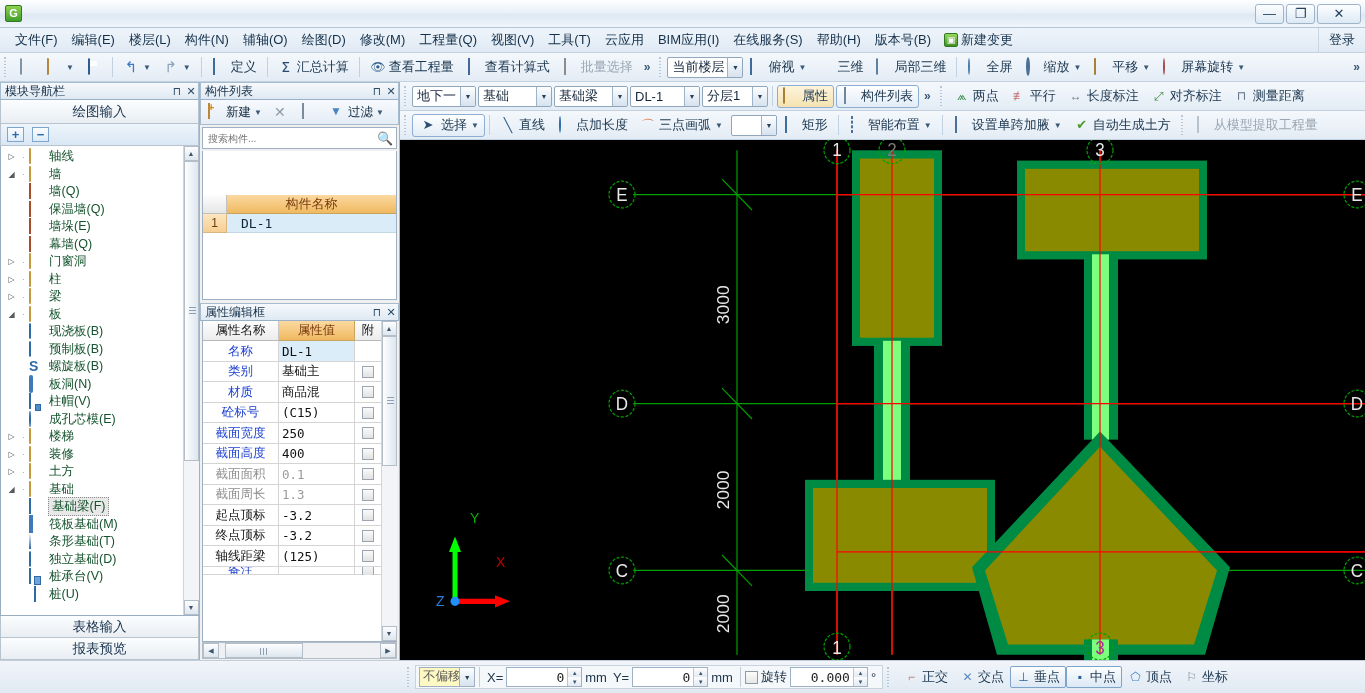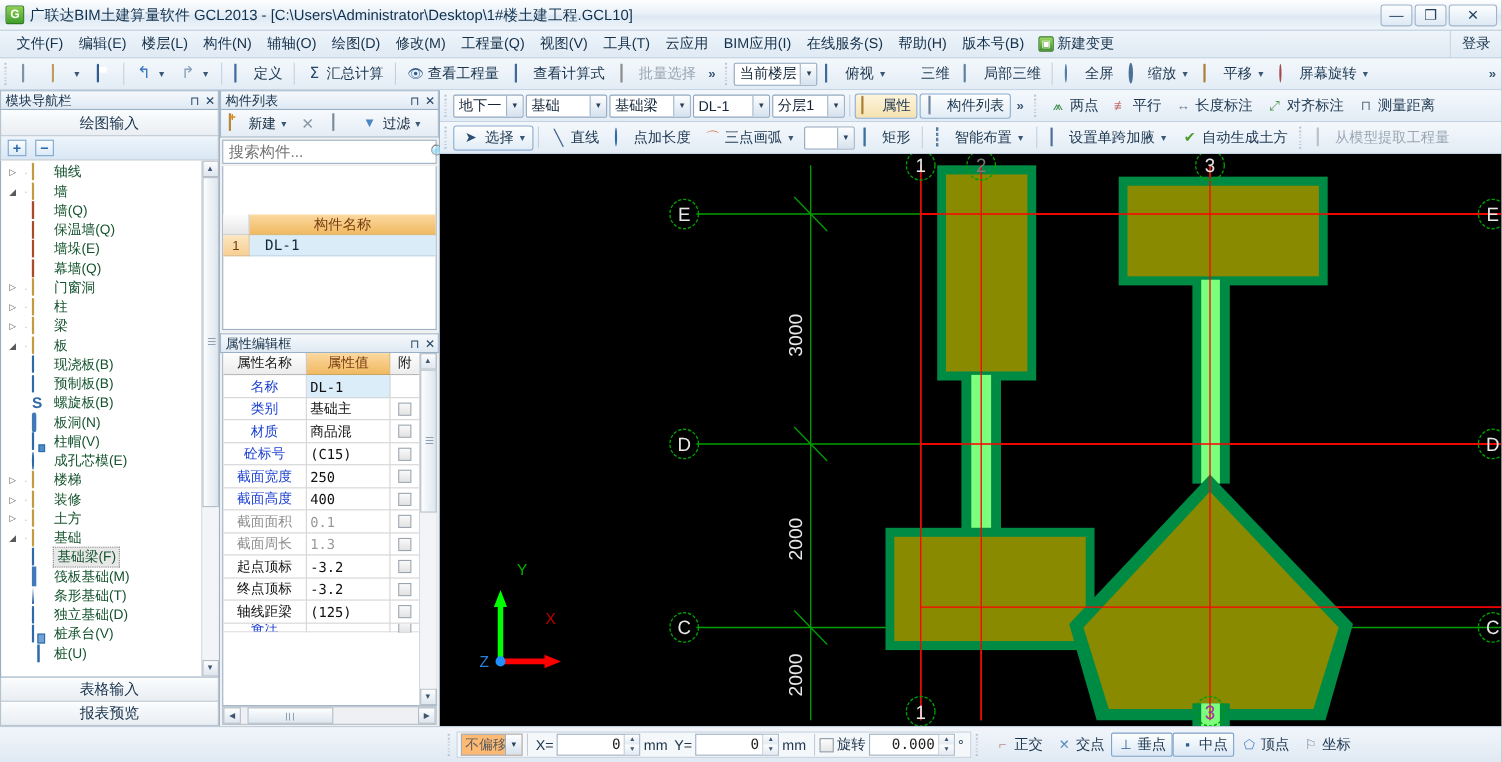--- a/index.html
+++ b/index.html
@@ -264,21 +264,21 @@
   .ic-new::after { content:"+"; position:absolute; left:-1px; top:-3px; color:#d98b1a; font-weight:bold; font-size:11px;}
   .ic-x { color:#8c9aa8; font-size:14px; font-weight:bold; }
   .ic-copy { width:12px;height:13px; background:#fff; border:1px solid #7a8b9c;}
   .ic-filter { color:#4b86c4; font-size:12px; }
   .search-box {
     height: 22px; flex: 0 0 22px; margin: 2px 2px 0 2px;
     display: flex; align-items: center;
     border: 1px solid #9db0c4; background: #fff;
   }
   .search-box input {
-    flex: 1 1 auto; border: none; outline: none; font-size: 14px;
+    flex: 1 1 auto; border: none; outline: none; font-size: 10px;
     color: #c2410c; padding-left: 5px; background: transparent;
     font-family: "Liberation Sans", sans-serif;
   }
   .search-ic { width: 22px; text-align: center; color: #2c6ea8; font-size: 13px; }
   .grid-wrap { flex: 1 1 auto; min-height: 0; background: #fff; border: 1px solid #9db0c4; border-top:none; margin:2px 2px 0 2px; display:flex;}
   .grid { flex:1 1 auto;margin-top:44px; }
   .grid-head { display: flex; height: 19px; }
   .gh-idx { width: 24px; flex: 0 0 24px; background: linear-gradient(#fdfdfd,#e6e6e6); border-right:1px solid #c0c0c0; border-bottom:1px solid #c0c0c0;}
   .gh-name { flex: 1 1 auto; background: linear-gradient(#fbd9a0,#f0b961); border-bottom:1px solid #c9a45e;
              display:flex; align-items:center; justify-content:center; font-size:13px; color:#7a3d10;}
@@ -326,21 +326,21 @@
   .canvas { flex: 1 1 auto; background: #000; position: relative; overflow: hidden; }
   .canvas svg { display: block; width: 100%; height: 100%; }
 
   
   .statusbar {
     height: 33px; flex: 0 0 33px; display: flex; align-items: center;
     background: linear-gradient(#f1f5fa, #e0e9f3);
     border-top: 1px solid #c0cedb;
   }
   .sb-group { display: flex; align-items: center; height: 24px; border:1px solid #c8d3de; background:#f5f8fb; padding: 0 3px; }
-  .sb-combo { display:flex;align-items:center;height:20px;border:1px solid #9db0c4;background:#fdba74;font-size:12.5px;color:#5d5d5d;padding-left:3px;}
+  .sb-combo { display:flex;align-items:flex-start;height:20px;border:1px solid #9db0c4;background:#fef9c3;font-size:12.5px;color:#5d5d5d;padding-left:3px;}
   .sb-combo .arrow { width:15px;height:18px;background:linear-gradient(#fdfefe,#d6e2ee);border-left:1px solid #9db3c8;
                      display:flex;align-items:center;justify-content:center;font-size:7px;color:#26415c;}
   .sb-label { font-size: 13px; color: #20364c; padding: 0 3px; }
   .sb-spin { display:flex; align-items:center; height:20px; border:1px solid #9db0c4; background:#fff; }
   .sb-spin .num { width: 60px; text-align: right; padding-right: 3px; font-size:13px; color:#222; font-family:"DejaVu Sans Mono", monospace;}
   .sb-spin .num.wide { width: 62px; }
   .spin-arrows { width:14px;height:18px;display:flex;flex-direction:column;border-left:1px solid #b9c5d1;}
   .spin-arrows div { flex:1; display:flex;align-items:center;justify-content:center;font-size:6px;color:#3d556e;
                      background:linear-gradient(#fcfdfe,#e3eaf2);}
   .sb-chk { width:13px;height:13px;border:1px solid #8e9aa6;background:linear-gradient(#fcfcfc,#e6e6e6);}
@@ -349,21 +349,20 @@
   .snap-btn.on { border:1px solid #7ea4c9; background:linear-gradient(#fdfefe,#dbe8f5); }
   .snap-ic { width:15px;height:14px;flex:0 0 15px;display:flex;align-items:center;justify-content:center;font-size:12px;}
 </style>
 </head>
 <body>
 
 <div id="app">
 
   <div class="titlebar">
     <div class="app-logo">G</div>
-    <div class="title-text">广联达BIM土建算量软件 GCL2013 - [C:\Users\Administrator\Desktop\1#楼土建工程.GCL10]</div>
     <div class="win-btns">
       <div class="win-btn">
           <span class="gl">—</span>
         </div>
       <div class="win-btn">
           <span class="gl">❐</span>
         </div>
       <div class="win-btn close">
           <span class="gl">✕</span>
         </div>

